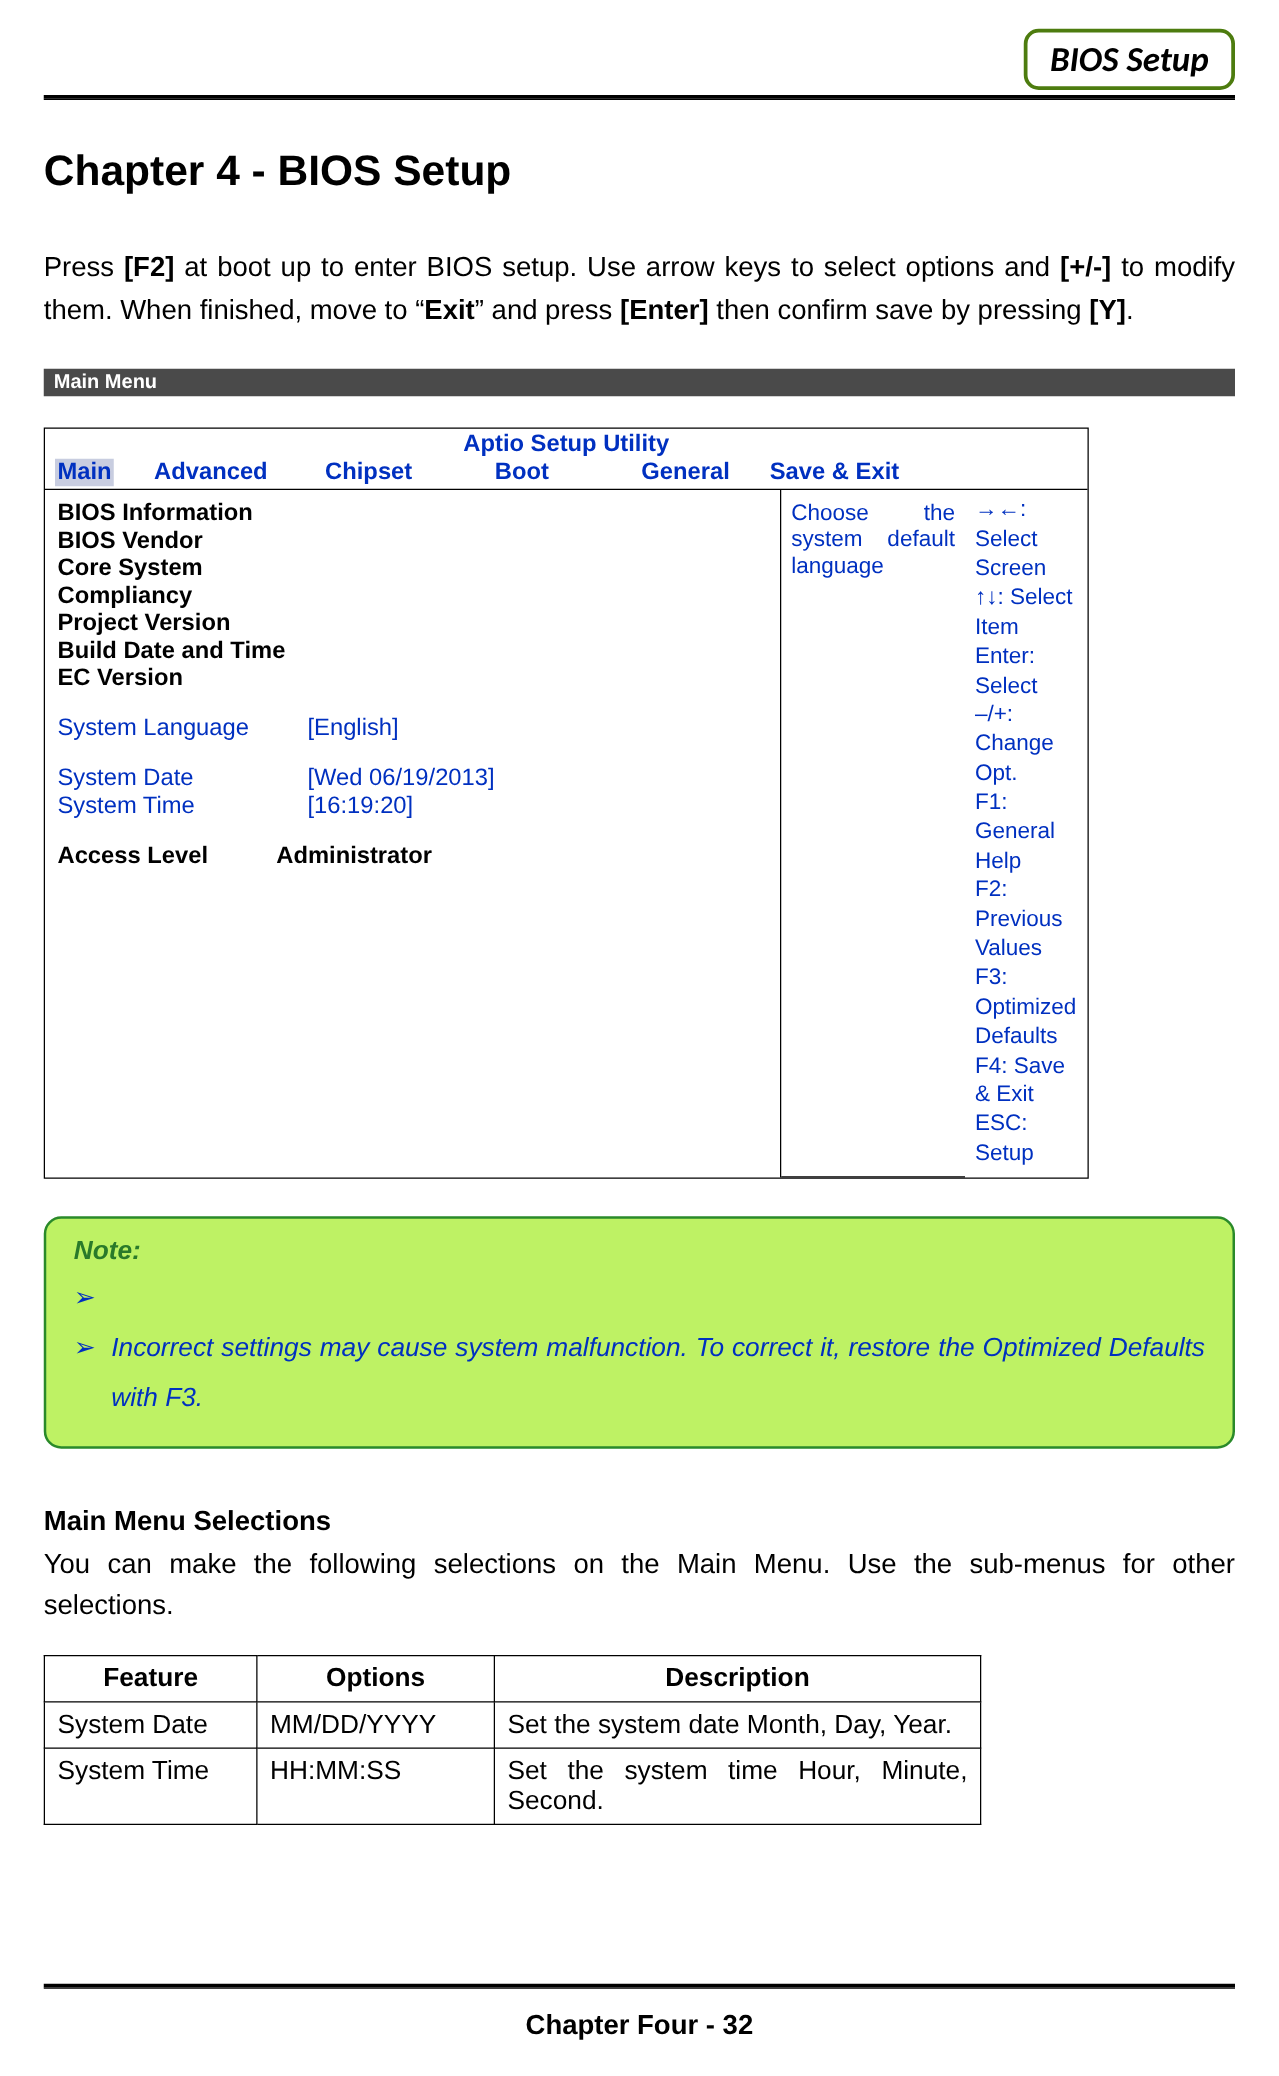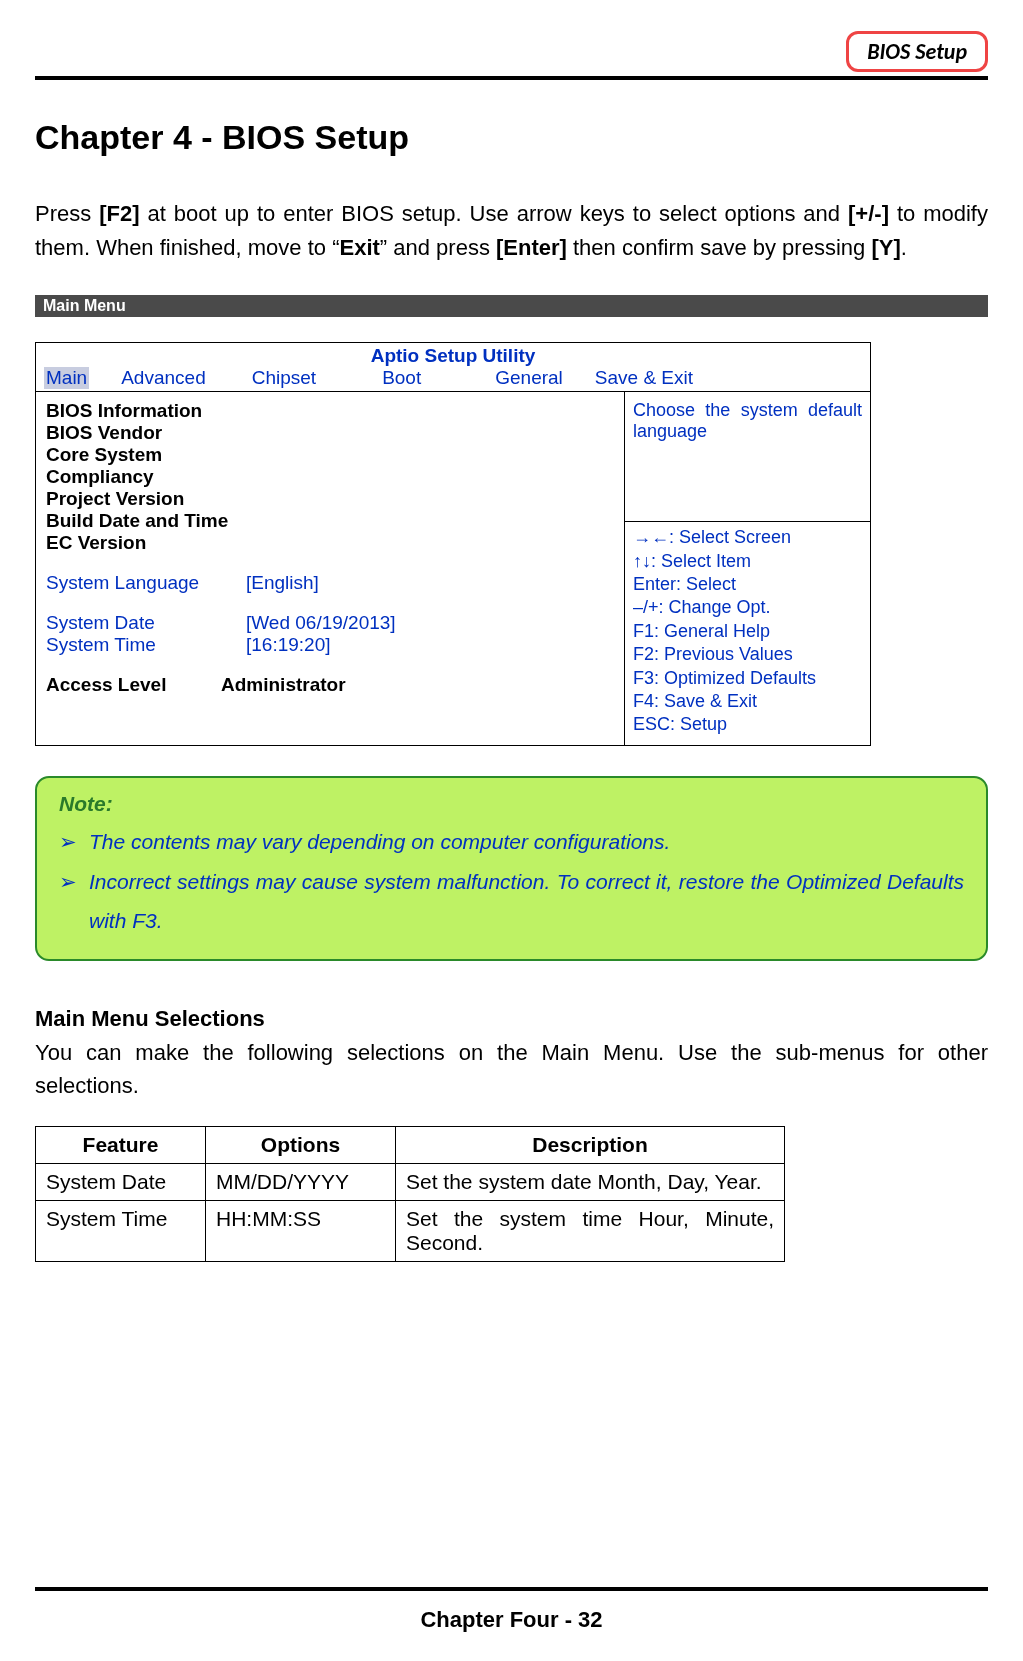--- a/index.html
+++ b/index.html
@@ -23,28 +23,28 @@
     position: absolute;
     left: 0; right: 0; bottom: 0;
     border-top: 3px solid #000;
     border-bottom: 1px solid #000;
     height: 4px;
   }
   .header-box {
     position: absolute;
     right: 0;
     bottom: 8px;
-    border: 3px solid #ef4444;
+    border: 3px solid #4d7c0f;
     border-radius: 12px;
     padding: 4px 18px;
     background: #fff;
     font-family: Calibri, Arial, sans-serif;
     font-style: italic;
     font-weight: bold;
-    font-size: 22px;
+    font-size: 28px;
   }
   .chapter-title {
     font-size: 34px;
     font-weight: bold;
     font-family: Arial, sans-serif;
     margin: 38px 0 40px 0;
   }
   .intro {
     font-size: 22px;
     font-family: Arial, sans-serif;
@@ -70,21 +70,21 @@
   .bios-title {
     text-align: center;
     color: #0030c0;
     font-weight: bold;
     font-size: 19px;
     padding-top: 2px;
   }
   .bios-tabs {
     display: flex;
     border-bottom: 1px solid #000;
-    font-weight: normal;
+    font-weight: bold;
     color: #0030c0;
     font-size: 19px;
     padding: 0 8px 2px 8px;
   }
   .bios-tabs > div { padding: 0 2px; }
   .bios-tab-main { background: #c8cde0; }
   .bios-body {
     display: flex;
   }
   .bios-left {
@@ -95,21 +95,21 @@
   }
   .bios-left .bl-bold { font-weight: bold; }
   .bios-left .bl-row { display: flex; }
   .bios-left .bl-row .lab { width: 200px; color: #0030c0; }
   .bios-left .bl-row .val { color: #0030c0; }
   .bios-left .access-row { display: flex; font-weight: bold; }
   .bios-left .access-row .lab2 { width: 175px; }
   .bios-right {
     width: 245px;
     display: flex;
-    flex-direction: column;
+    flex-direction: row;
     color: #0030c0;
     font-size: 18px;
   }
   .bios-help {
     border-bottom: 1px solid #000;
     padding: 8px 8px;
     min-height: 130px;
     text-align: justify;
   }
   .bios-keys {
@@ -270,21 +270,20 @@
           <div>ESC: Setup</div>
         </div>
       </div>
     </div>
   </div>
 
   <div class="note-box">
     <div class="note-label">Note:</div>
     <div class="note-item">
       <span class="note-bullet">➢</span>
-      <span>The contents may vary depending on computer configurations.</span>
     </div>
     <div class="note-item">
       <span class="note-bullet">➢</span>
       <span>Incorrect settings may cause system malfunction. To correct it, restore the Optimized Defaults with F3.</span>
     </div>
   </div>
 
   <div class="sel-heading">Main Menu Selections</div>
   <div class="sel-text">You can make the following selections on the Main Menu. Use the sub-menus for other selections.</div>
 

